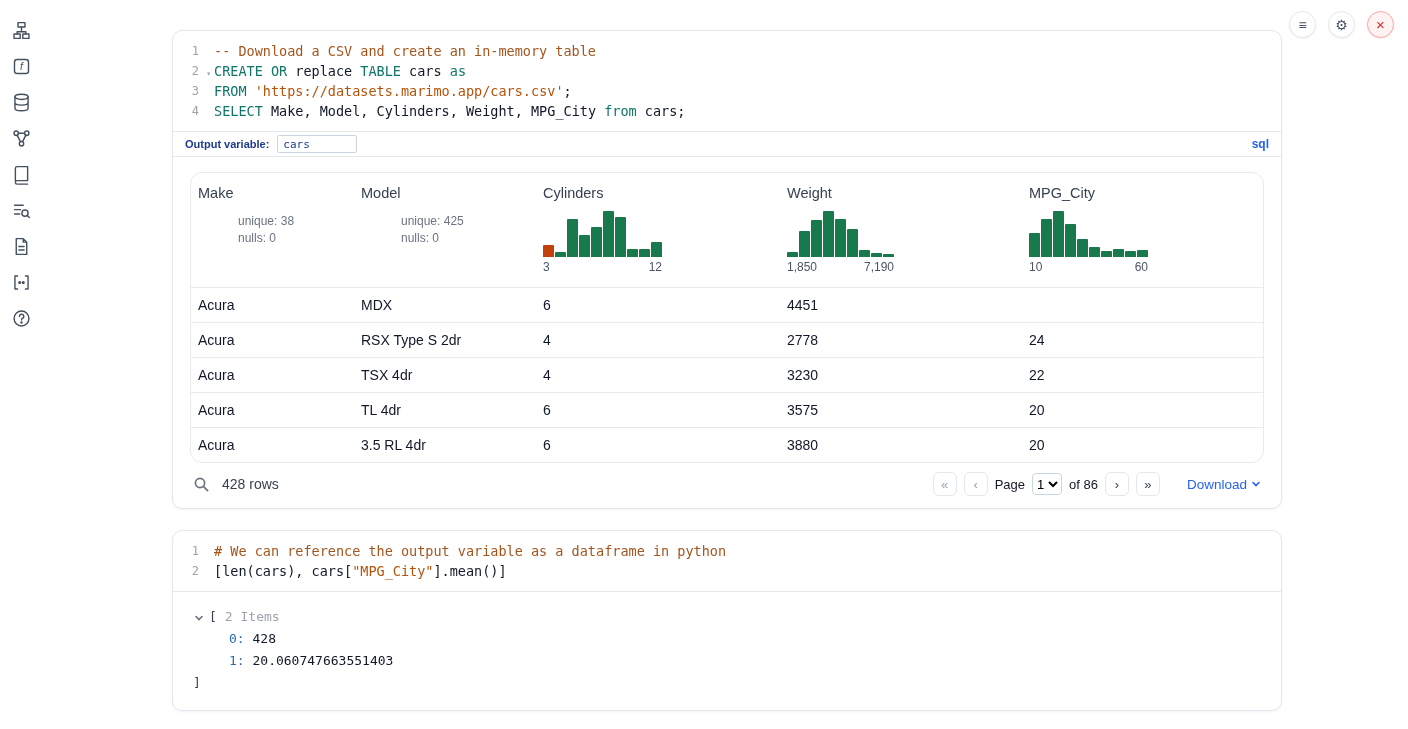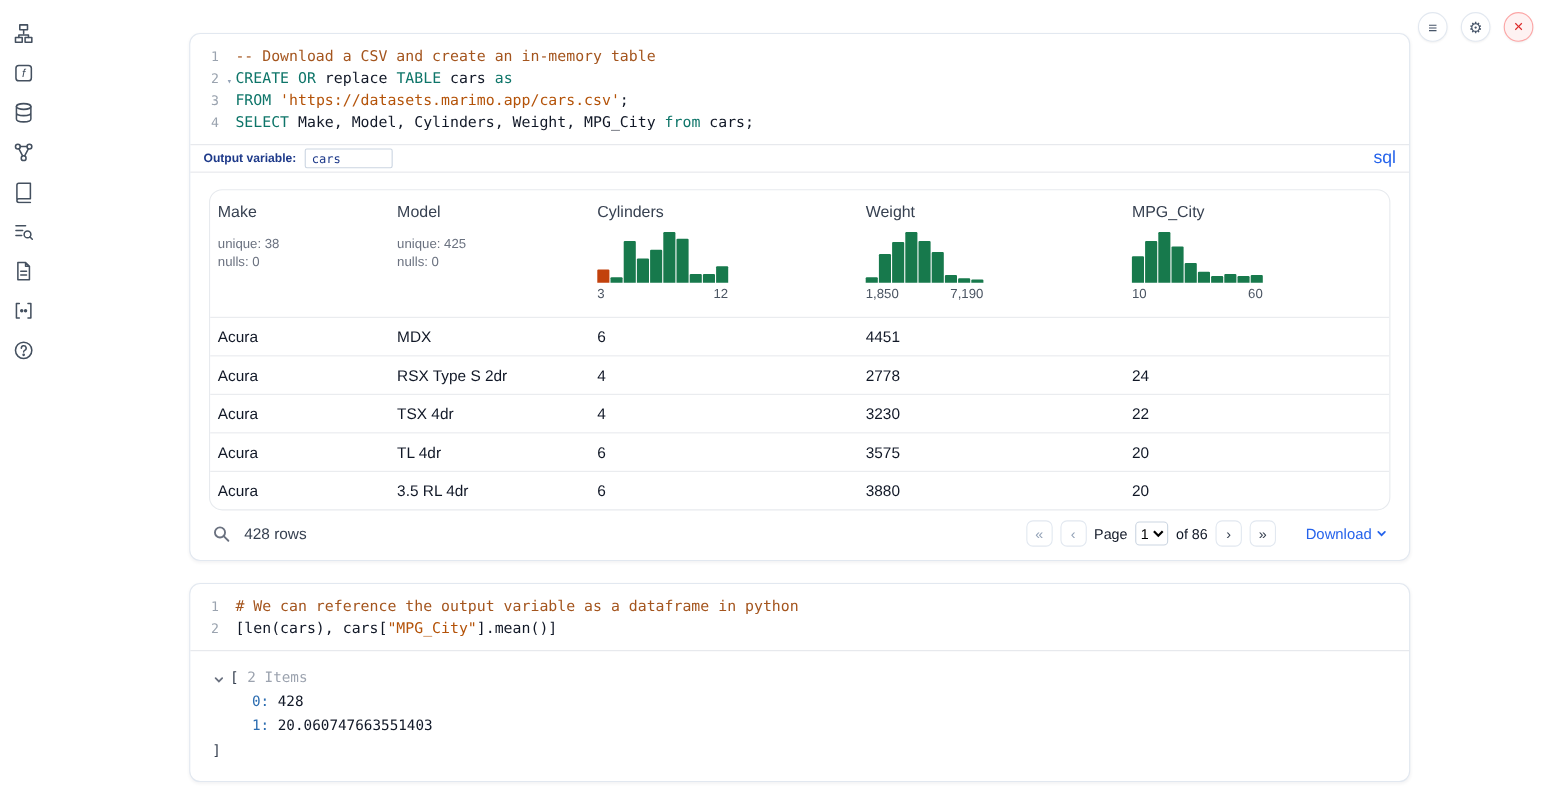--- a/index.html
+++ b/index.html
@@ -35,31 +35,31 @@
   .tok-c { color:#a4551e; }
   .tok-k { color:#0e7569; }
   .tok-s { color:#b45309; }
 
   
   .outvar-bar { display:flex; align-items:center; gap:8px; height:26px; padding:0 12px;
                 border-top:1px solid #e5e7eb; border-bottom:1px solid #e5e7eb; }
   .outvar-label { font-size:11px; font-weight:bold; color:#1e3a8a; }
   .outvar-input { width:80px; height:18px; border:1px solid #cbd5e1; border-radius:2px;
                   font-family:"DejaVu Sans Mono", monospace; font-size:11px; color:#1e3a8a; padding:1px 5px; }
-  .lang-badge { margin-left:auto; font-size:16px; font-weight:normal; color:#2563eb; }
+  .lang-badge { margin-left:auto; font-size:12px; font-weight:bold; color:#2563eb; }
 
   
   .cell-output { padding:15px 17px 12px; }
   .table-box { border:1px solid #e7eaee; border-radius:12px; overflow:hidden; }
   .t-head, .t-row { display:grid; grid-template-columns:163px 182px 244px 242px 1fr; }
   .t-head { padding:12px 0 12px; }
   .th { padding-left:7px; }
   .col-label { font-size:14.5px; color:#374151; }
   .col-stat { margin-top:0; font-size:12px; color:#6b7280; line-height:17px; }
-  .col-stats { margin-top:12px; }
+  .col-stats { margin-top:12px;margin-left:40px; }
   .hist-wrap { display:inline-block; margin-top:8px; cursor:pointer; }
   .hist { display:flex; align-items:flex-end; gap:1px; height:48px; }
   .hist .bar { width:11px; border-radius:1px 1px 0 0; }
   .hist-labels { display:flex; justify-content:space-between; font-size:12px; color:#4b5563; margin-top:3px; }
   .t-row { border-top:1px solid #e8eaee; }
   .t-row .td { padding:9px 7px; font-size:14px; color:#111827; }
 
   
   .t-footer { display:flex; align-items:center; margin-top:9px; padding:0 3px; }
   .t-footer svg.search { width:17px; height:17px; stroke:#6b7280; fill:none; stroke-width:1.7;

